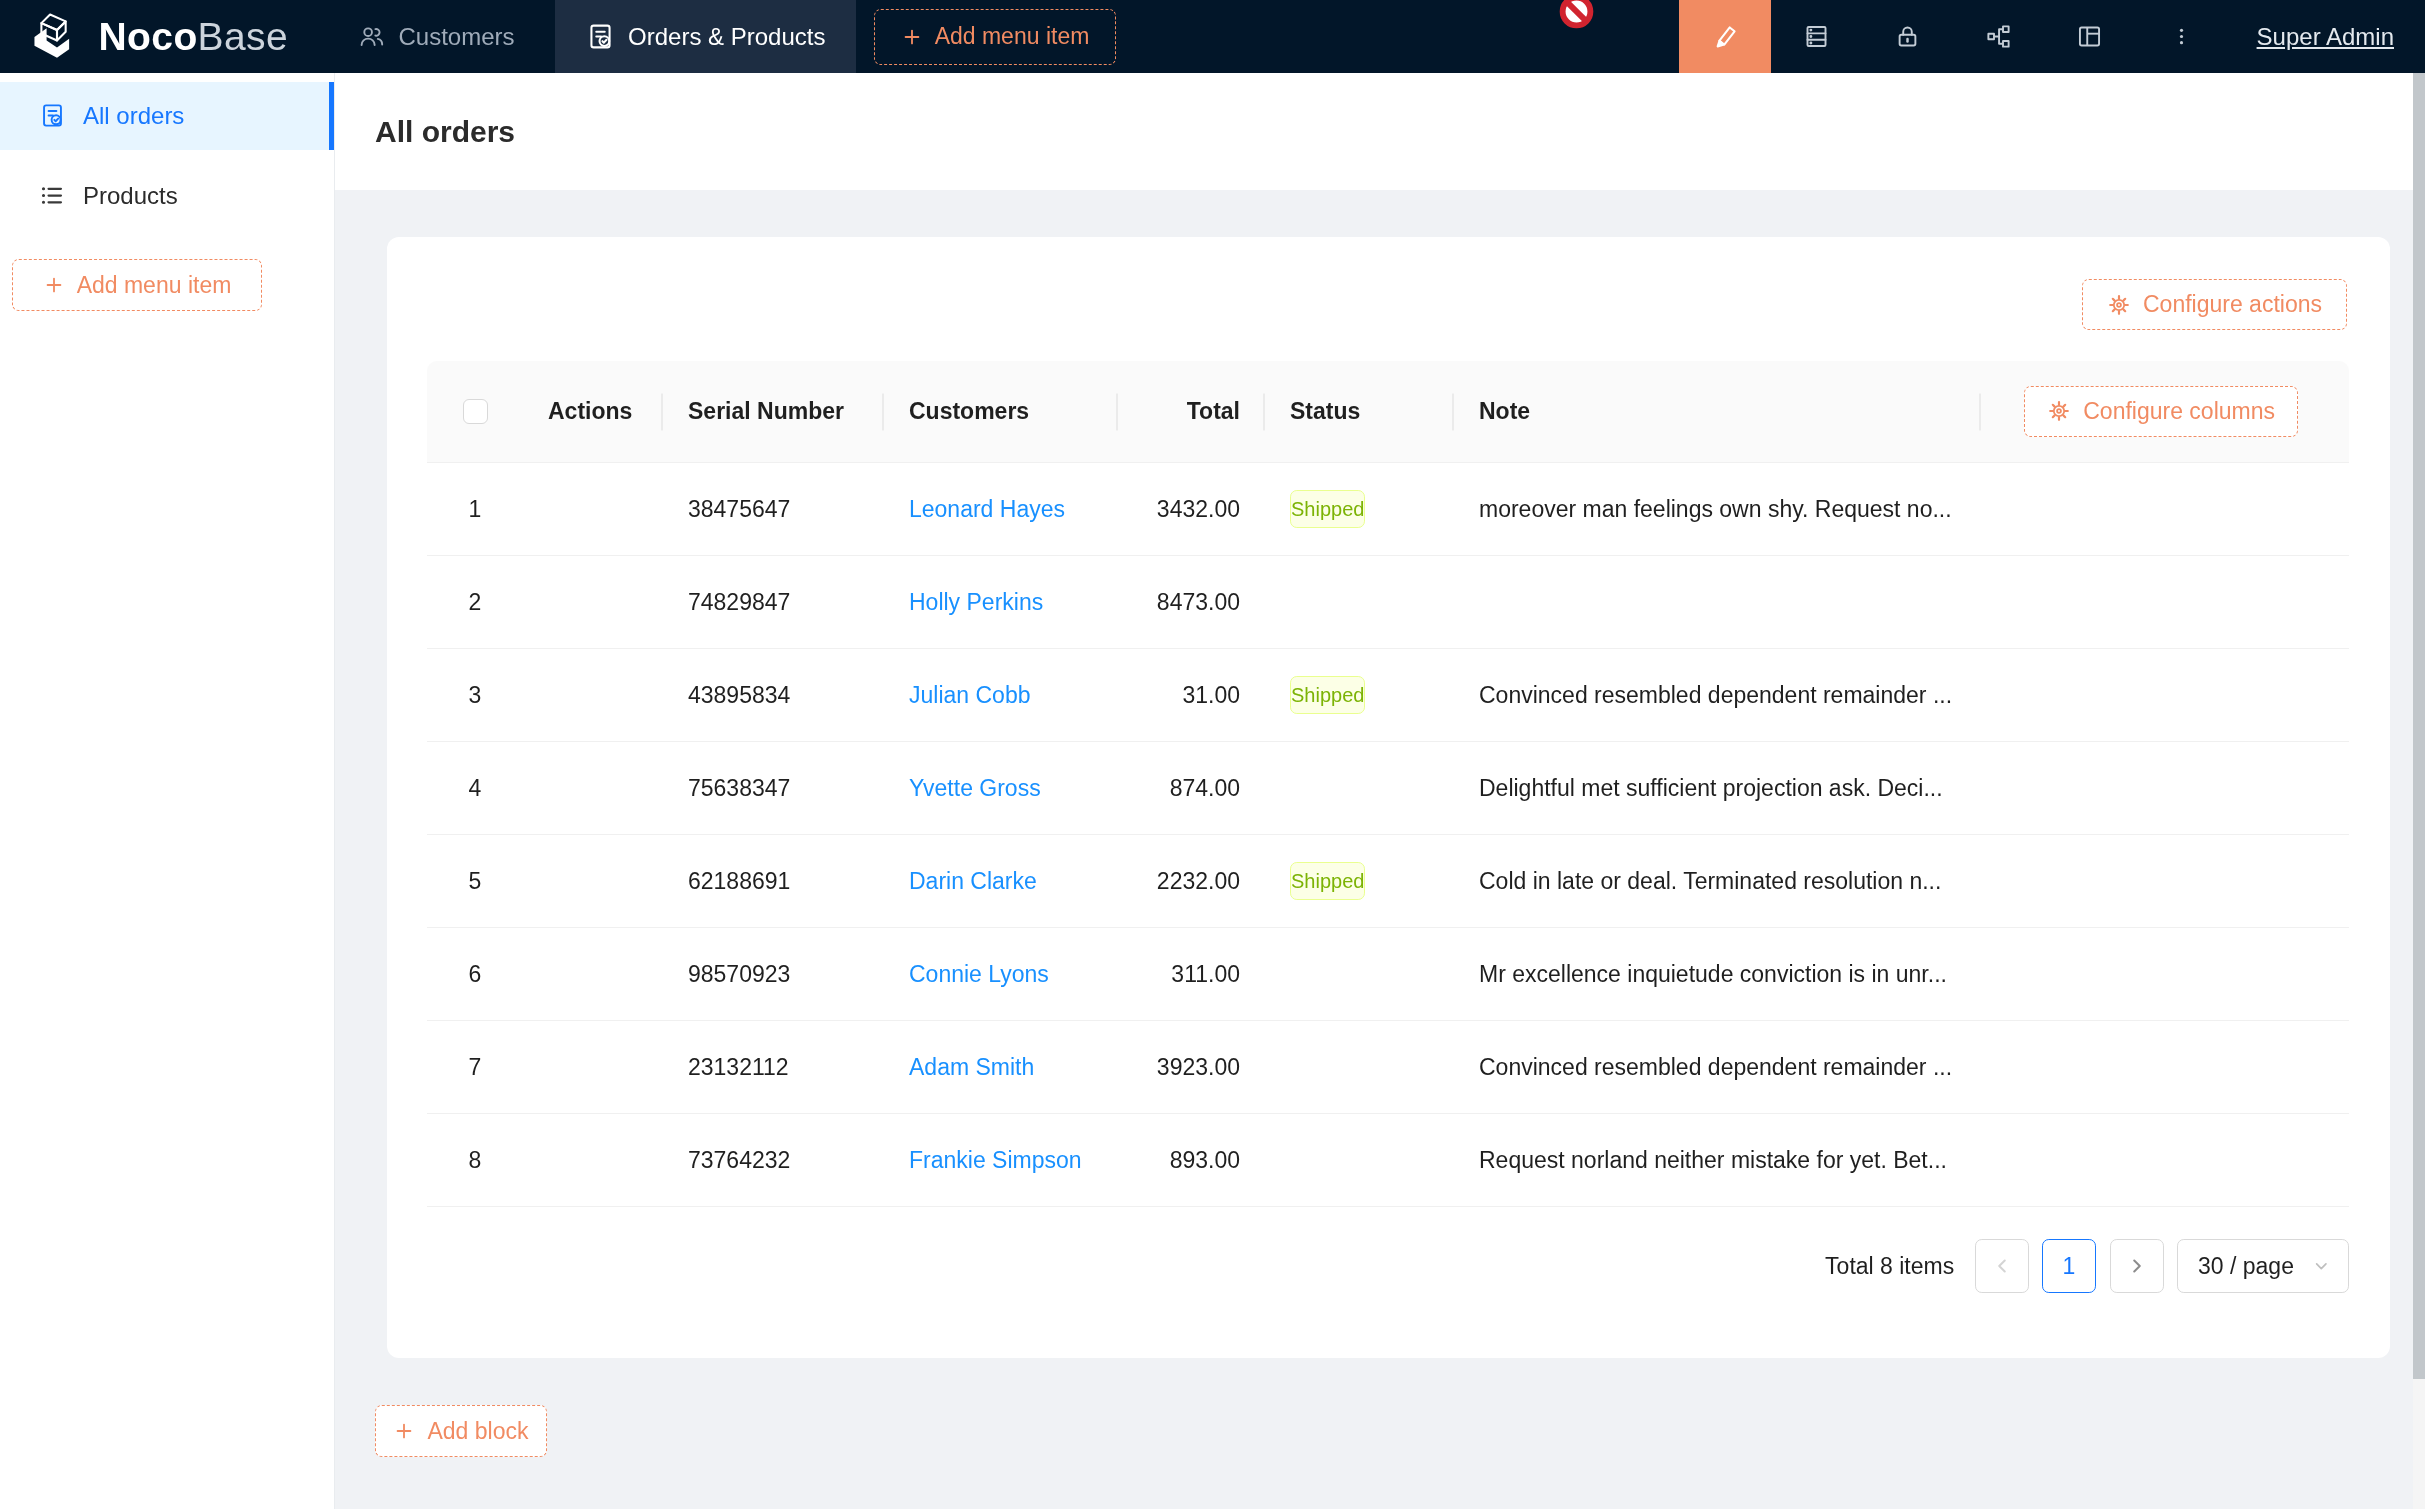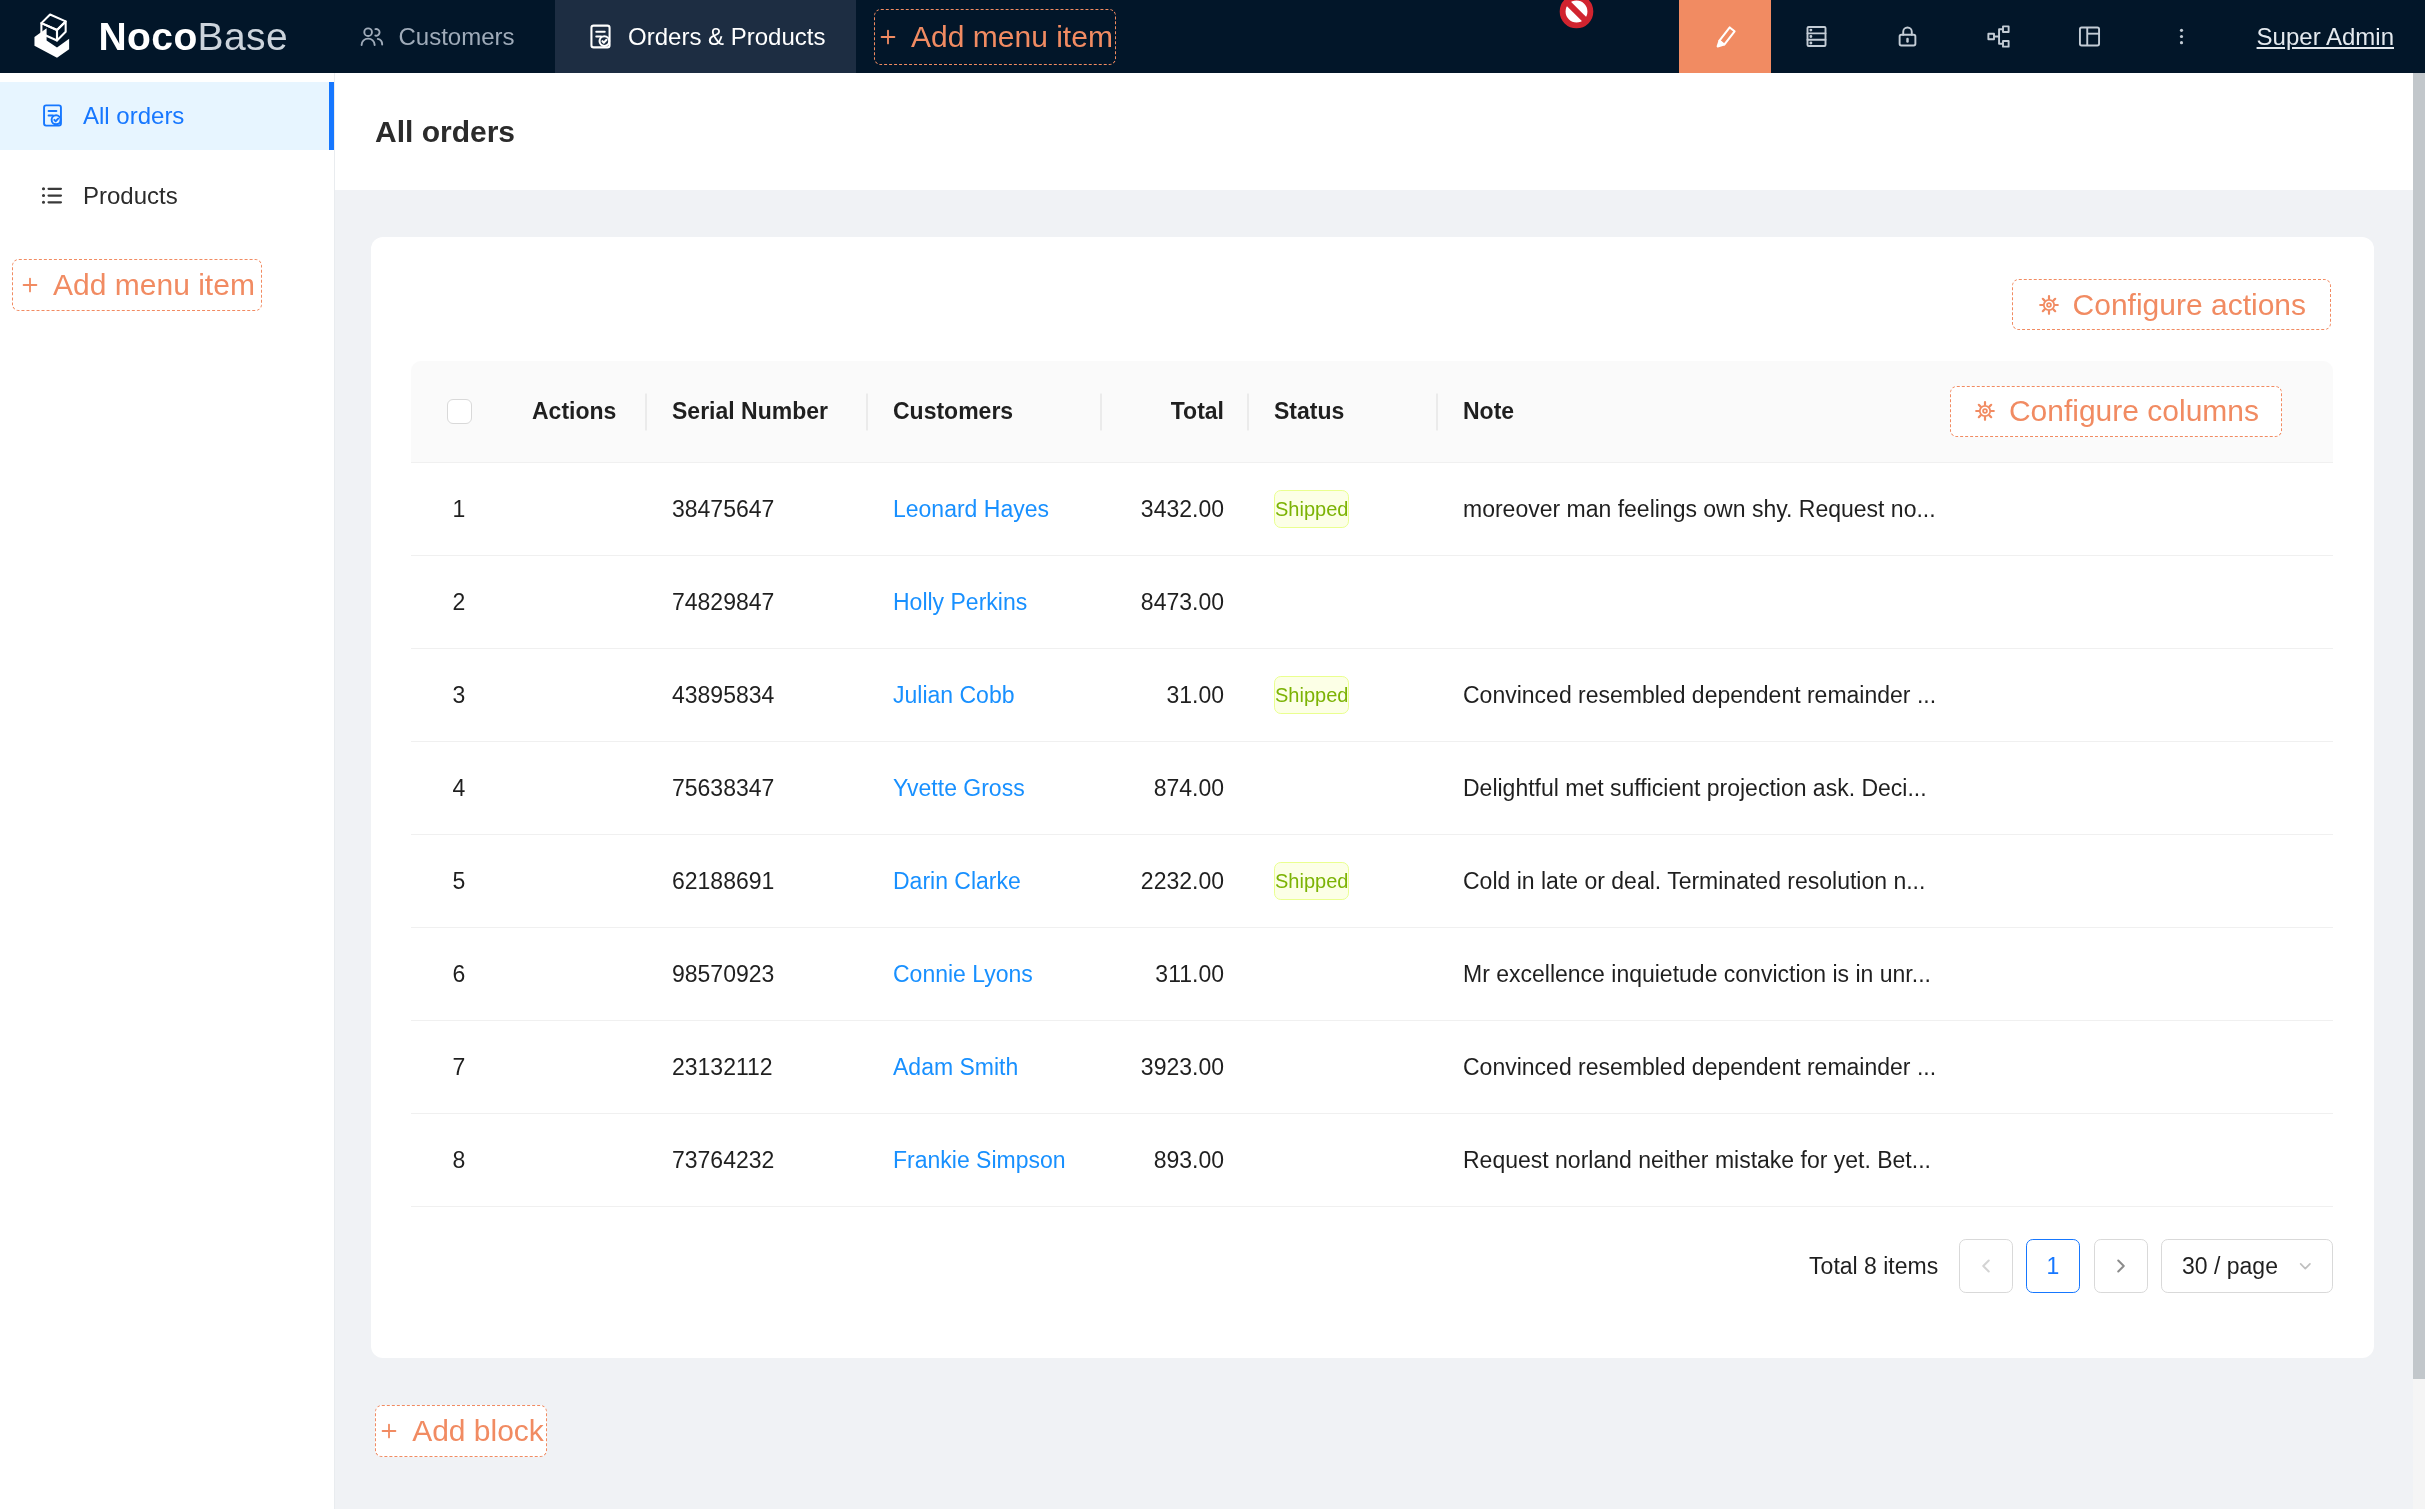--- a/index.html
+++ b/index.html
@@ -22,21 +22,21 @@
 
   
   .topbar{position:absolute;left:0;top:0;width:2426px;height:73px;background:var(--topbar-bg);}
   .brand{position:absolute;left:29px;top:0;height:73px;display:flex;align-items:center;gap:13.5px;}
   .brand-text{font-size:39px;color:#fff;letter-spacing:0.4px;}
   .brand-text b{font-weight:800;}
   .brand-text span{font-weight:300;color:#ccd4dc;}
   .top-tab{position:absolute;top:0;height:73px;display:flex;align-items:center;gap:13.5px;font-size:24px;cursor:pointer;}
   .tab-customers{left:358px;color:#9fabb9;}
   .tab-orders{left:555px;width:301px;justify-content:center;background:var(--tab-active-bg);color:#fff;}
-  .dashed-btn{display:flex;align-items:center;justify-content:center;gap:12px;border:1.7px dashed var(--accent);border-radius:6.8px;color:var(--accent);font-size:30px;background:transparent;cursor:pointer;}
+  .dashed-btn{display:flex;align-items:center;justify-content:center;gap:12px;border:1.7px dashed var(--accent);border-radius:6.8px;color:var(--accent);font-size:23px;background:transparent;cursor:pointer;}
   .topbar .add-menu-top{position:absolute;left:874px;top:8.5px;width:242px;height:56px;}
   .icon-slot{position:absolute;top:0;height:73px;width:91px;display:flex;align-items:center;justify-content:center;color:#c3ccd5;cursor:pointer;}
   .slot-designer{left:1679px;width:92px;background:var(--accent);color:#fff;}
   .slot-1{left:1771px;} .slot-2{left:1862px;} .slot-3{left:1953px;} .slot-4{left:2044px;} .slot-5{left:2136px;}
   .user-name{position:absolute;right:32px;top:0;height:73px;display:flex;align-items:center;font-size:24px;color:#e4e9ee;cursor:pointer;text-decoration:underline;}
   .cursor-na{position:absolute;left:1558px;top:-6.8px;}
 
   
   .sidebar{position:absolute;left:0;top:73px;width:335px;height:1437px;background:#fff;border-right:0.8px solid #e9ecef;}
   .side-item{position:relative;height:68px;display:flex;align-items:center;gap:17px;padding-left:39px;font-size:24px;cursor:pointer;color:var(--text);}
@@ -45,21 +45,21 @@
   .side-item.active::after{content:"";position:absolute;right:0;top:0;width:5px;height:68px;background:var(--primary);}
   .side-item.plain{margin-top:12px;color:#2b2b2b;}
   .side-add{position:absolute;left:12px;top:186px;width:250px;height:52px;}
 
   
   .page-head{position:absolute;left:335px;top:73px;width:2078px;height:117px;background:#fff;display:flex;align-items:center;}
   .page-title{margin-left:40px;font-size:30px;font-weight:600;color:#2b2b2b;}
 
   
   .content{position:absolute;left:335px;top:190px;width:2078px;height:1319px;background:var(--content-bg);}
-  .card{position:absolute;left:36px;top:47px;width:2003px;height:1121px;background:#fff;border-radius:12px;}
+  .card{position:absolute;left:52px;top:47px;width:2003px;height:1121px;background:#fff;border-radius:12px;}
   .cfg-actions{position:absolute;right:43px;top:42px;height:51px;padding:0 24px;background:#fff;}
   .gear{width:24px;height:24px;}
 
   
   .table{position:absolute;left:40px;top:124px;width:1922px;}
   .thead{display:flex;height:102px;background:#fafafa;border-radius:10px 10px 0 0;border-bottom:0.8px solid #f0f0f0;position:relative;}
   .th{display:flex;align-items:center;font-size:23px;font-weight:600;color:var(--text);position:relative;padding-left:25px;}
   .th::after{content:"";position:absolute;right:0;top:50%;transform:translateY(-50%);width:1.7px;height:37px;background:rgba(5,5,5,.06);}
   .th.c-idx::after,.th.c-cfg::after{display:none;}
   .c-idx{width:96px;justify-content:center;padding-left:0;}

